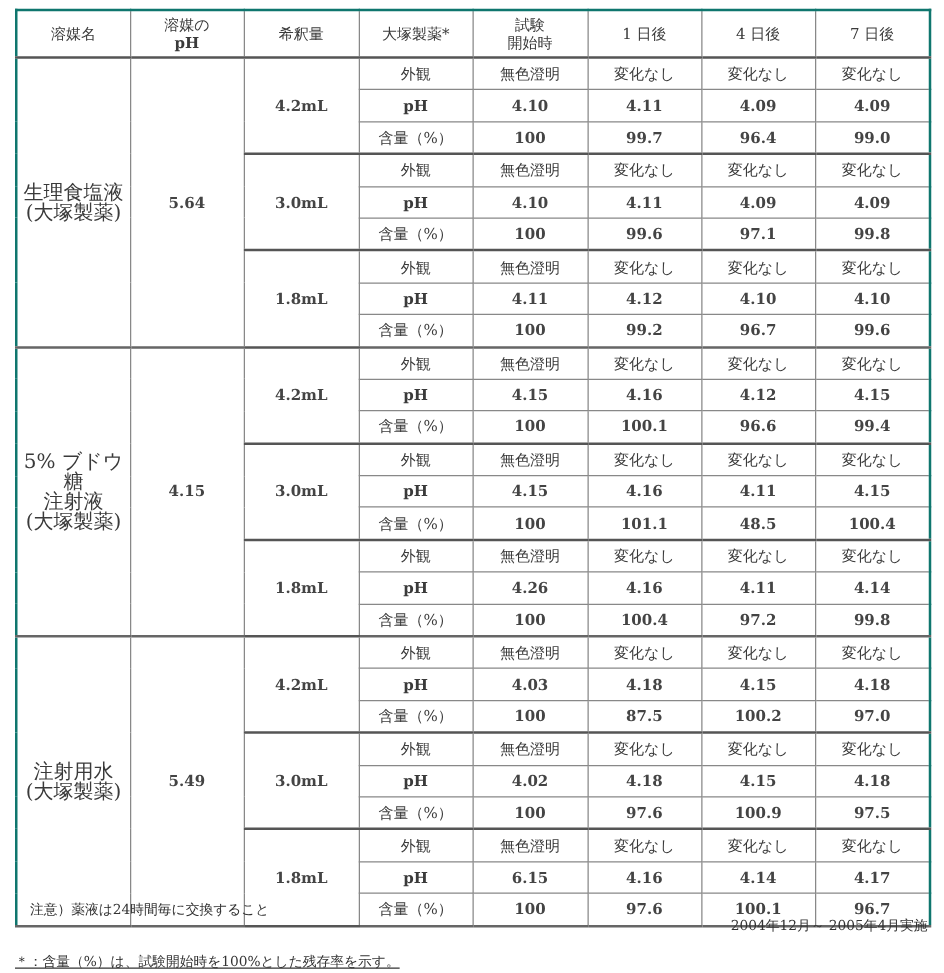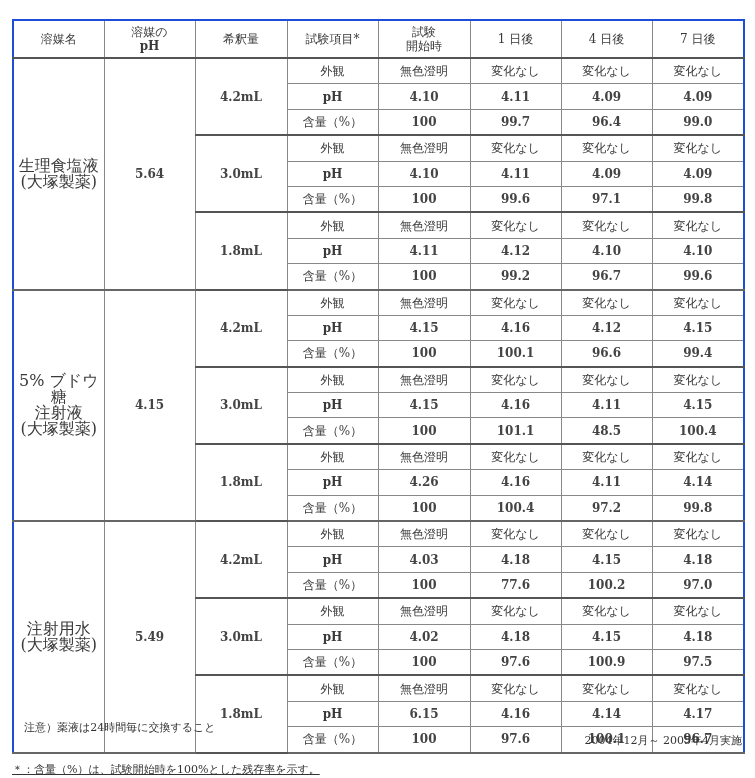--- a/index.html
+++ b/index.html
@@ -1,19 +1,19 @@
 <!DOCTYPE html>
 <html><head>
 <meta charset="utf-8">
 <style>
   html, body { margin: 0; padding: 0; background: #ffffff; }
   body { width: 755px; height: 778px; position: relative; overflow: hidden;
          font-family: "DejaVu Serif", "Liberation Serif", serif; color: #333; }
-  table.stab { position: absolute; left: 12px; top: 19px; border-collapse: collapse;
-               table-layout: fixed; width: 731px; border: 2px solid #1d4ed8; }
+  table.stab { position: absolute; left: 12px; top: 7px; border-collapse: collapse;
+               table-layout: fixed; width: 731px; border: 2px solid #0f766e; }
   table.stab col.c1 { width: 91px; }
   table.stab col.c2 { width: 91px; }
   table.stab col.c3 { width: 92px; }
   table.stab col.c4 { width: 91px; }
   table.stab col.c5 { width: 92px; }
   table.stab col.c6 { width: 91px; }
   table.stab col.c7 { width: 91px; }
   table.stab col.c8 { width: 92px; }
   table.stab th, table.stab td { border: 1px solid #888; text-align: center; vertical-align: middle;
                padding: 0; font-size: 12px; line-height: 14px; font-weight: normal; color: #3a3a3a; }
@@ -43,21 +43,21 @@
     <col class="c5">
       <col class="c6">
       <col class="c7">
       <col class="c8">
   </colgroup>
   <thead>
     <tr>
       <th>溶媒名</th>
       <th><span>溶媒の</span><br><b>pH</b></th>
       <th>希釈量</th>
-      <th>試験項目*</th>
+      <th>大塚製薬*</th>
       <th><span>試験</span><br><span>開始時</span></th>
       <th>1 日後</th>
       <th>4 日後</th>
       <th>7 日後</th>
     </tr>
   </thead>
   <tbody id="tbody">
       <tr>
         <td rowspan="9" class="solvent big"><span>生理食塩液</span><br><span>(大塚製薬)</span></td>
         <td rowspan="9" class="num big">5.64</td>
@@ -207,21 +207,21 @@
       <tr>
         <td class="bold">pH</td>
         <td class="num">4.03</td>
         <td class="num">4.18</td>
         <td class="num">4.15</td>
         <td class="num">4.18</td>
       </tr>
       <tr class="grp-end">
         <td class="">含量（%）</td>
         <td class="num">100</td>
-        <td class="num">77.6</td>
+        <td class="num">87.5</td>
         <td class="num">100.2</td>
         <td class="num">97.0</td>
       </tr>
       <tr>
         <td rowspan="3" class="num vol">3.0mL</td>
         <td class="">外観</td>
         <td class="">無色澄明</td>
         <td class="">変化なし</td>
         <td class="">変化なし</td>
         <td class="">変化なし</td>

